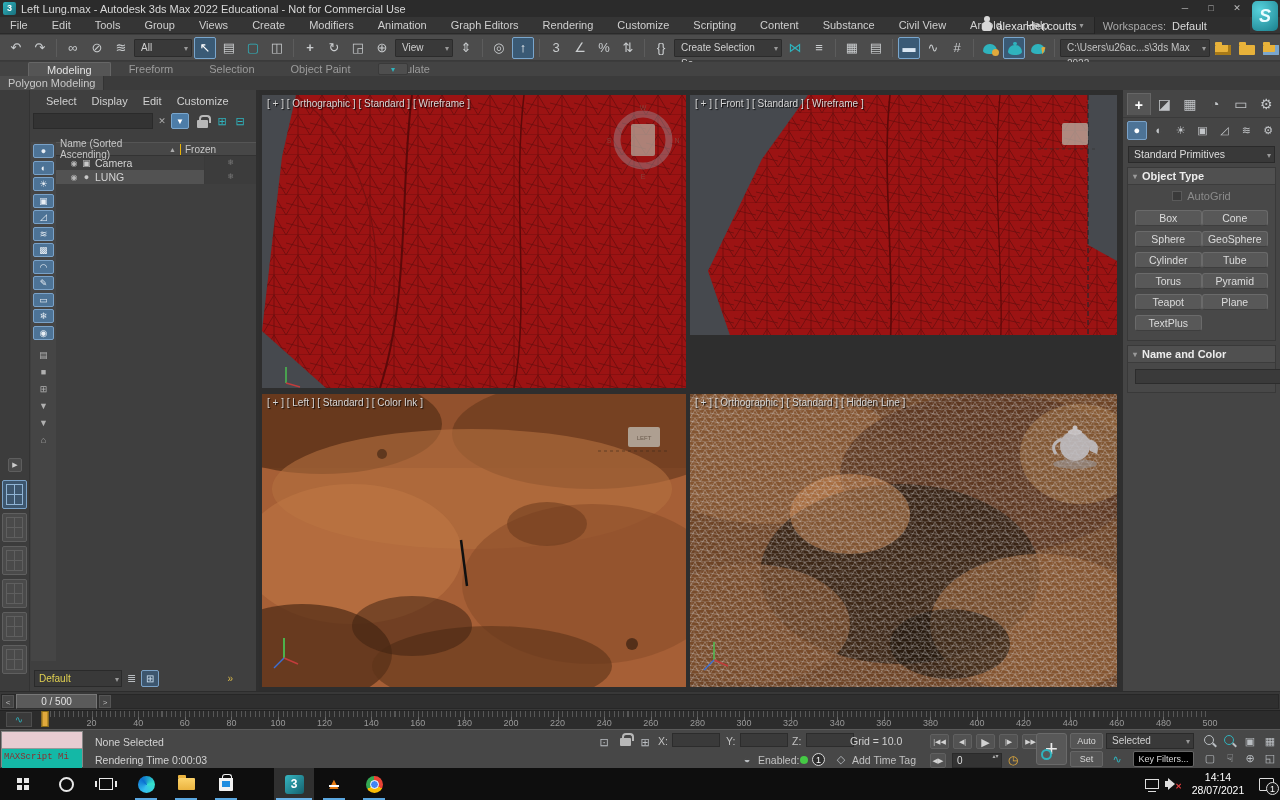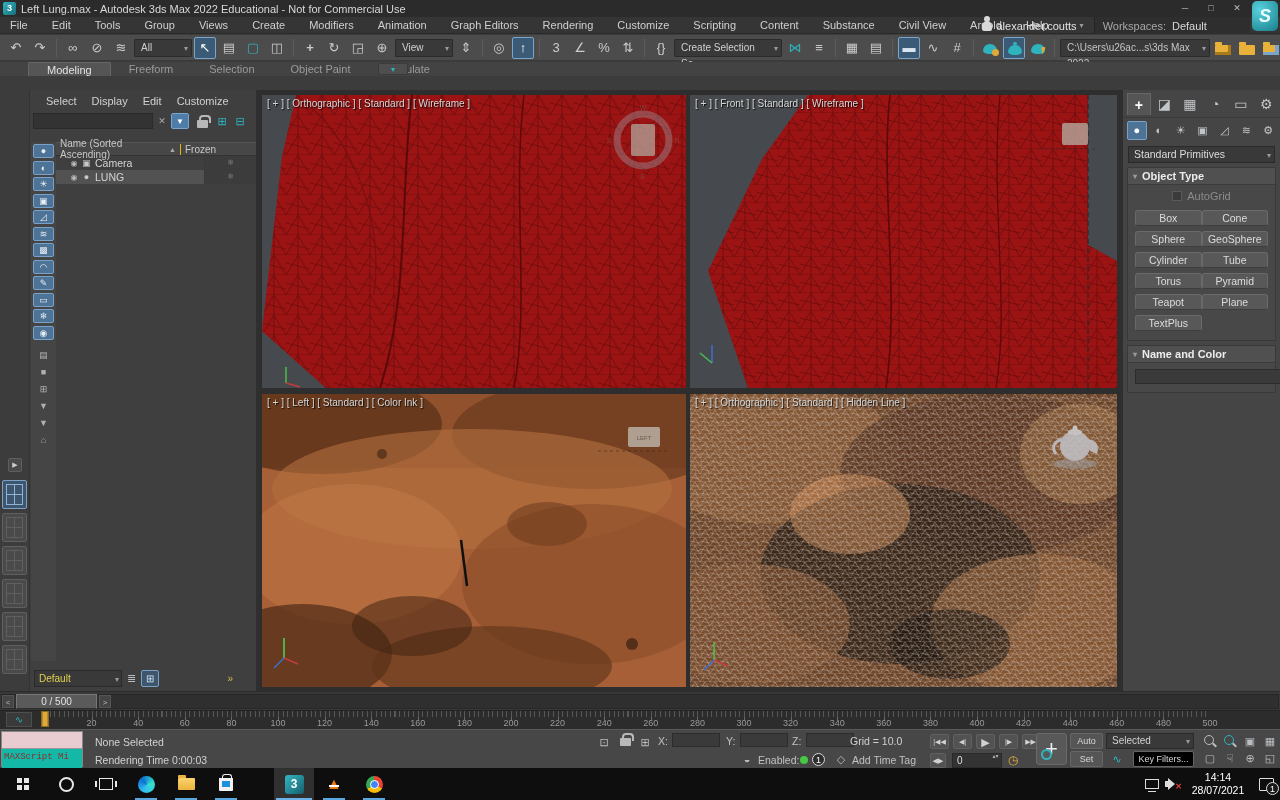--- a/index.html
+++ b/index.html
@@ -334,20 +334,23 @@
 
   <div class="ribbontabs">
 
   <span class="rtab active">Modeling</span>
       <span class="rtab">Freeform</span>
       <span class="rtab">Selection</span>
       <span class="rtab">Object Paint</span>
       <span class="rtab">Populate</span>
     </div>
   <span class="rtab-config" style="position:absolute;left:370px;top:63px;">▾</span>
+  <div class="ribbonpanel">
+    <span class="ptab">Polygon Modeling</span>
+  </div>
 
   <div class="leftstrip">
     <span class="lsarrow">▶</span>
     <div class="lslots">
 
     <div class="lslot active"></div>
         <div class="lslot"></div>
         <div class="lslot"></div>
         <div class="lslot"></div>
         <div class="lslot"></div>
@@ -435,21 +438,21 @@
         <text x="381" y="84" font-size="7" fill="#8a4a42" text-anchor="middle">E</text>
       </g>
       <g>
         <line x1="24" y1="288" x2="24" y2="272" stroke="#4bbf50" stroke-width="1.5"></line>
         <line x1="24" y1="288" x2="38" y2="292" stroke="#c23c3c" stroke-width="1.5"></line>
       </g>
     </svg>
     <div class="vplabel">[ + ] [ Orthographic ] [ Standard ] [ Wireframe ]</div>
   </div>
 
-  <div class="vp" style="left:690px;top:95px;width:427px;height:293px;">
+  <div class="vp" style="left:690px;top:95px;width:427px;height:240px;">
     <svg width="427" height="293" viewBox="0 0 427 293">
       <defs>
         <pattern id="p2" width="22" height="18" patternUnits="userSpaceOnUse">
           <path d="M0 18 L11 0 L22 18 Z M11 0 L11 18 M0 7 L22 12" fill="none" stroke="#6a0d0d" stroke-width="0.8"></path>
         </pattern>
       </defs>
       <rect width="427" height="293" fill="#46494e"></rect>
       <path d="M118 0 H398 V150 L427 166 V293 H58 L18 176 L72 64 Z" fill="#9c1313"></path>
       <path d="M118 0 H398 V150 L427 166 V293 H58 L18 176 L72 64 Z" fill="url(#p2)"></path>
       <path d="M200 0 C190 90 210 200 196 293" stroke="#5c0909" stroke-width="1.6" fill="none"></path>

